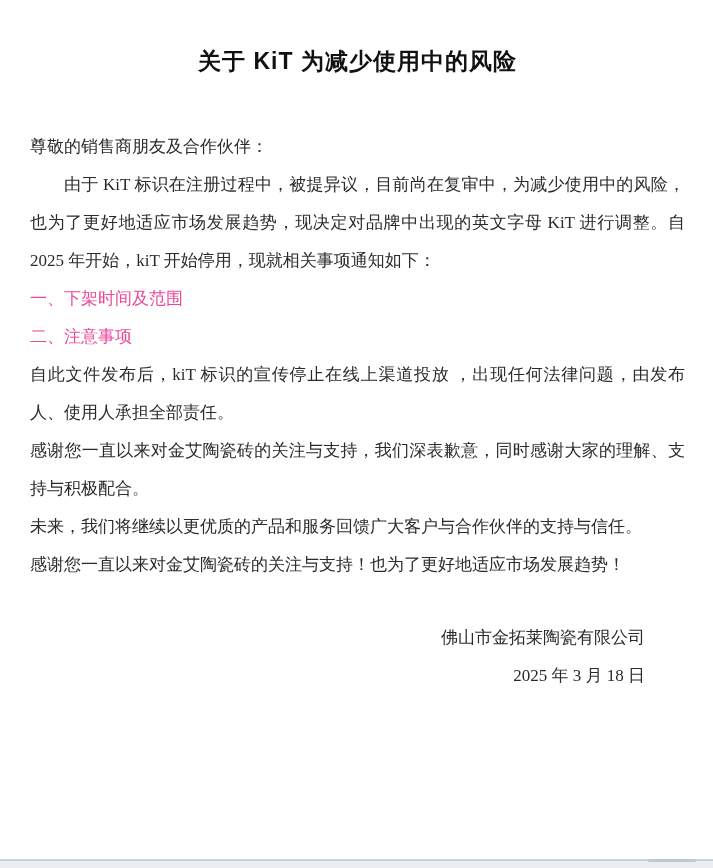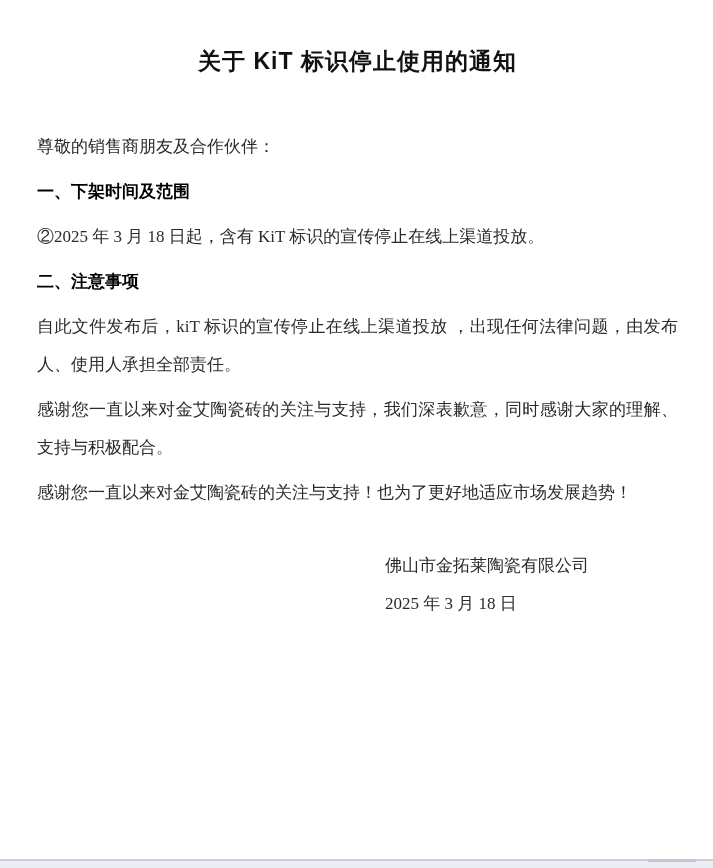--- a/index.html
+++ b/index.html
@@ -29,35 +29,35 @@
     color: #111111;
     letter-spacing: 1px;
   }
   .doc-body {
     margin-top: 50px;
     font-size: 17px;
     line-height: 38px;
     text-align: justify;
   }
   .doc-body p {
-    margin: 7px;
+    margin: 0;
   }
   .para-indent {
     text-indent: 2em;
   }
   .para-heading {
     font-family: "Liberation Sans", sans-serif;
-    font-weight: 700;
-    color: #000000;
+    font-weight: 400;
+    color: #ec4899;
     text-align: left;
   }
   .signature {
     margin: 35px 40px 0 auto;
     width: 260px;
-    text-align: left;
+    text-align: right;
     font-size: 17px;
     line-height: 38px;
   }
   .signature div {
     white-space: nowrap;
   }
   
   .bottom-divider {
     position: absolute;
     left: 0;
@@ -83,37 +83,38 @@
     background: #c2c7cd;
     border-radius: 2px;
   }
 </style>
 </head>
 <body>
 
 <div class="page">
   <div class="content">
 
-    <h1 class="doc-title">关于 KiT 标识停止使用的通知</h1>
+    <h1 class="doc-title">关于 KiT 为减少使用中的风险</h1>
 
     <div class="doc-body">
       <p>尊敬的销售商朋友及合作伙伴：</p>
 
+      <p class="para-indent">由于 KiT 标识在注册过程中，被提异议，目前尚在复审中，为减少使用中的风险，也为了更好地适应市场发展趋势，现决定对品牌中出现的英文字母 KiT 进行调整。自 2025 年开始，kiT 开始停用，现就相关事项通知如下：</p>
 
       <p class="para-heading">一、下架时间及范围</p>
 
 
-      <p>②2025 年 3 月 18 日起，含有 KiT 标识的宣传停止在线上渠道投放。</p>
 
       <p class="para-heading">二、注意事项</p>
 
       <p>自此文件发布后，kiT 标识的宣传停止在线上渠道投放 ，出现任何法律问题，由发布人、使用人承担全部责任。</p>
 
       <p>感谢您一直以来对金艾陶瓷砖的关注与支持，我们深表歉意，同时感谢大家的理解、支持与积极配合。</p>
 
+      <p>未来，我们将继续以更优质的产品和服务回馈广大客户与合作伙伴的支持与信任。</p>
 
       <p>感谢您一直以来对金艾陶瓷砖的关注与支持！也为了更好地适应市场发展趋势！</p>
     </div>
 
     <div class="signature">
       <div>佛山市金拓莱陶瓷有限公司</div>
       <div>2025 年 3 月 18 日</div>
     </div>
 
   </div>

